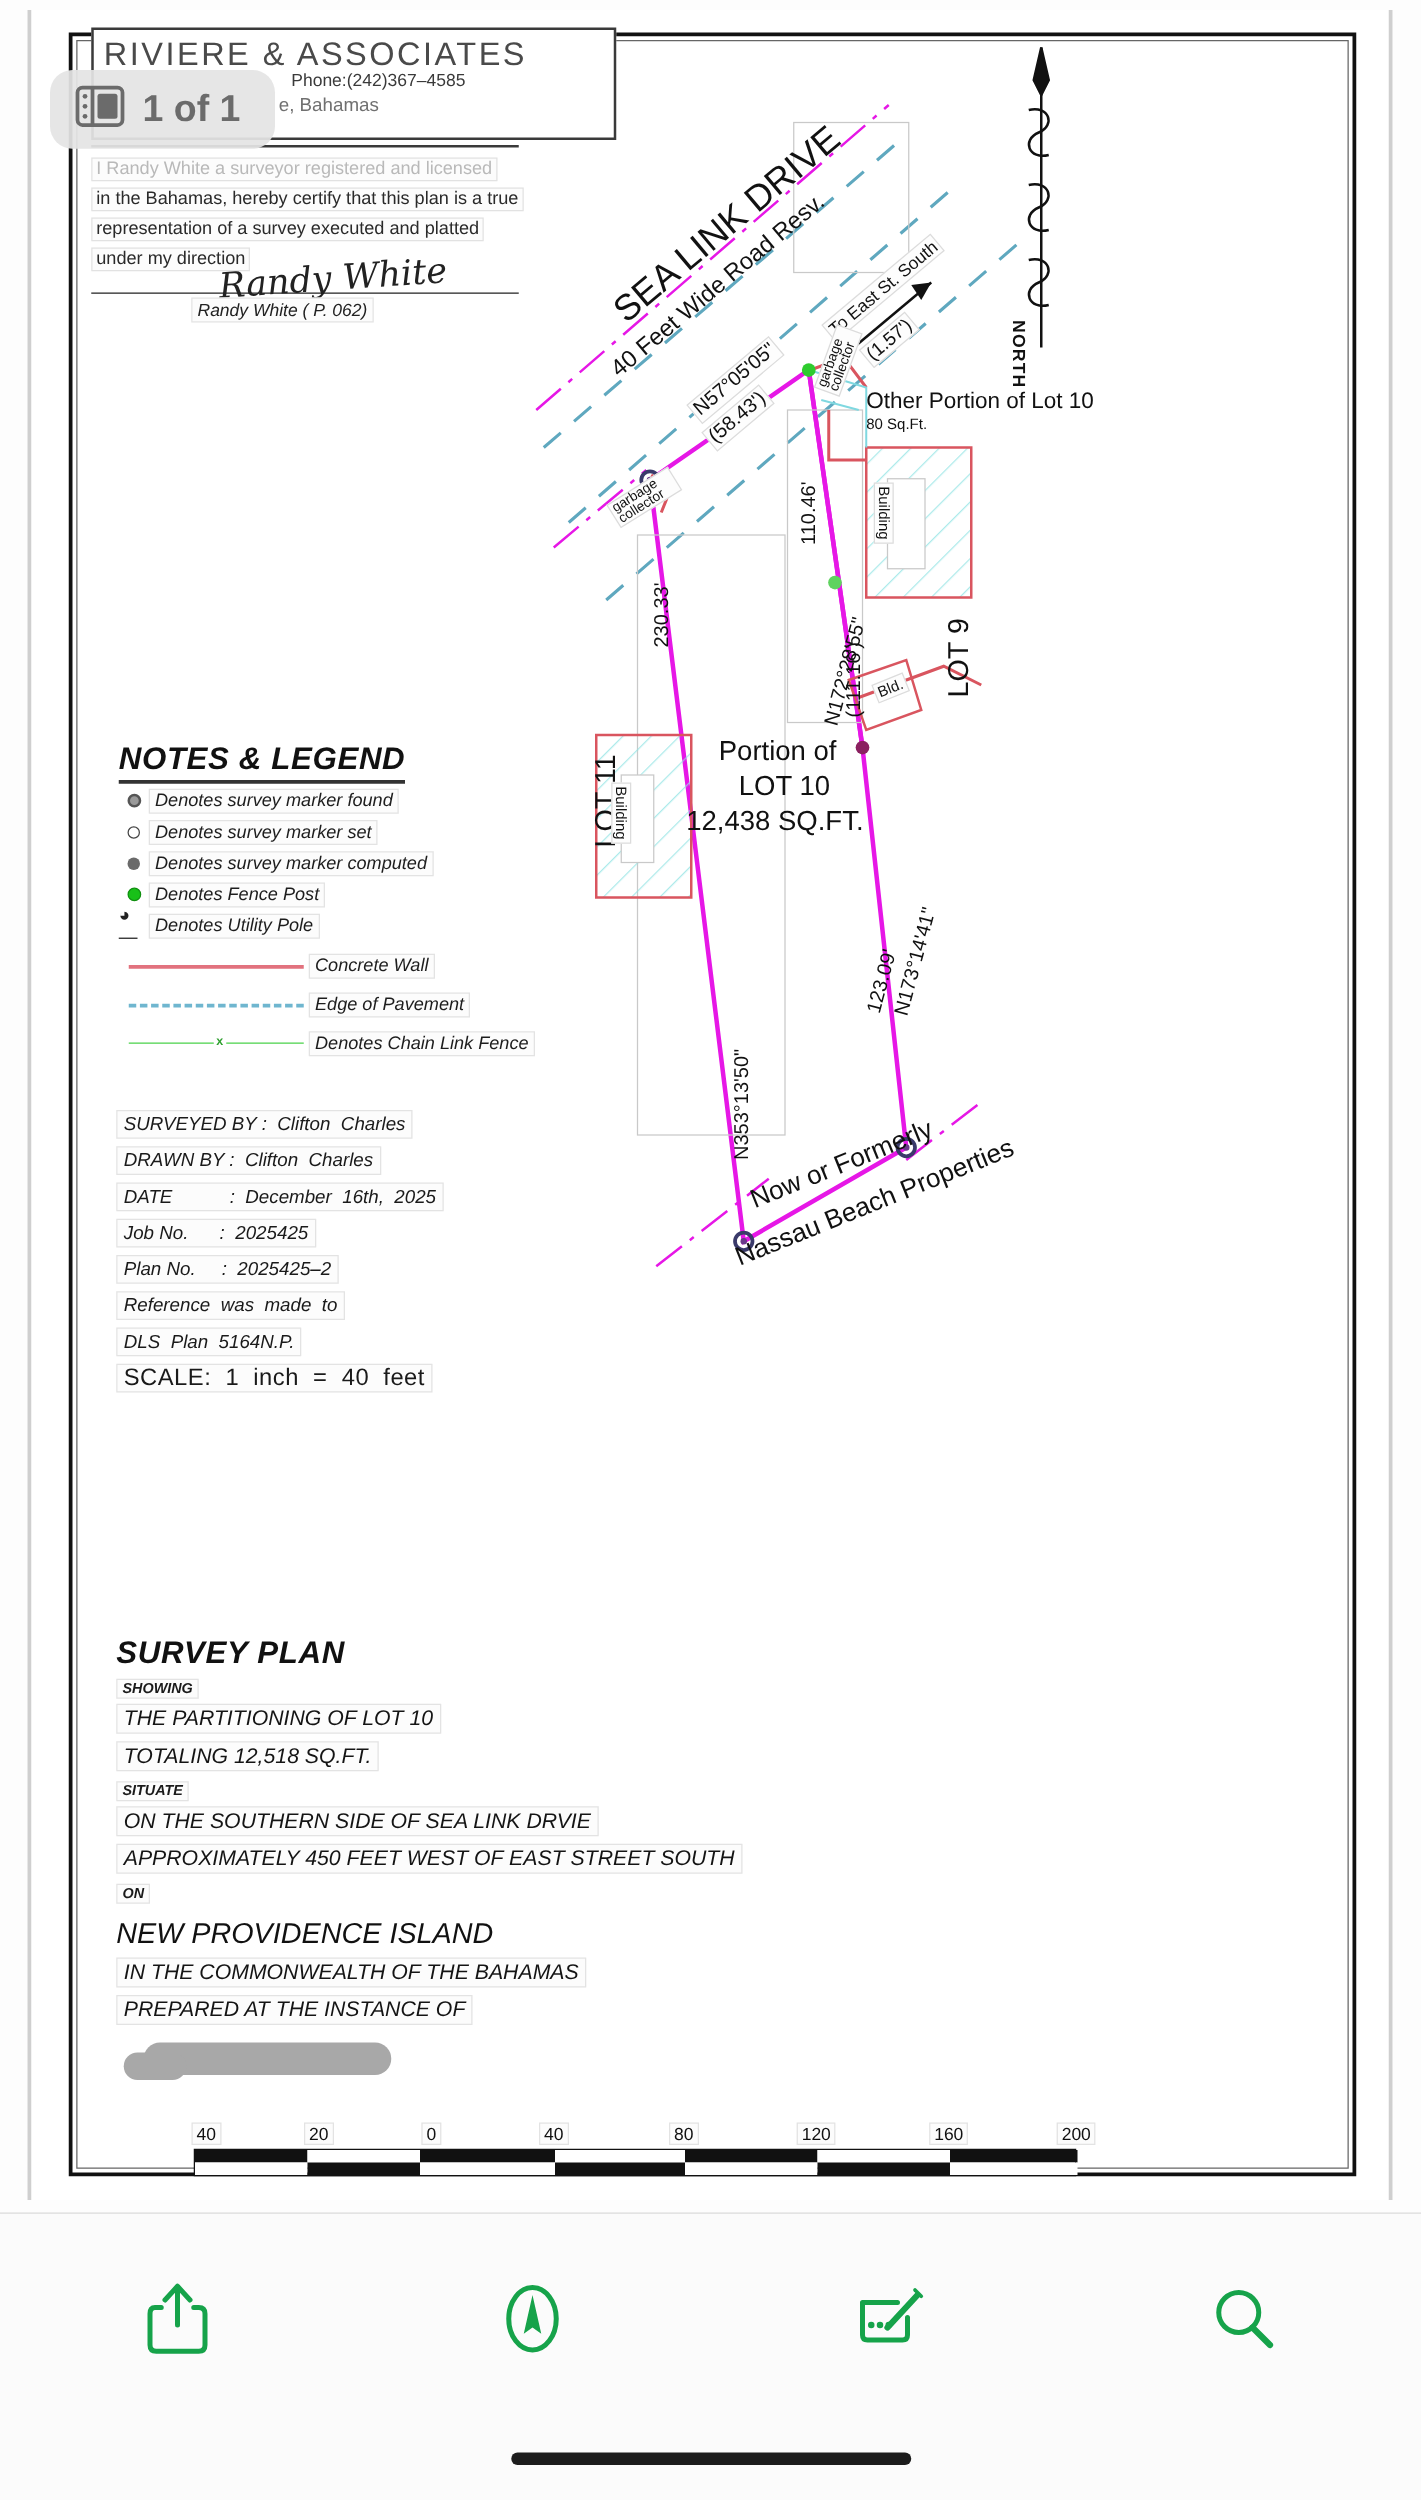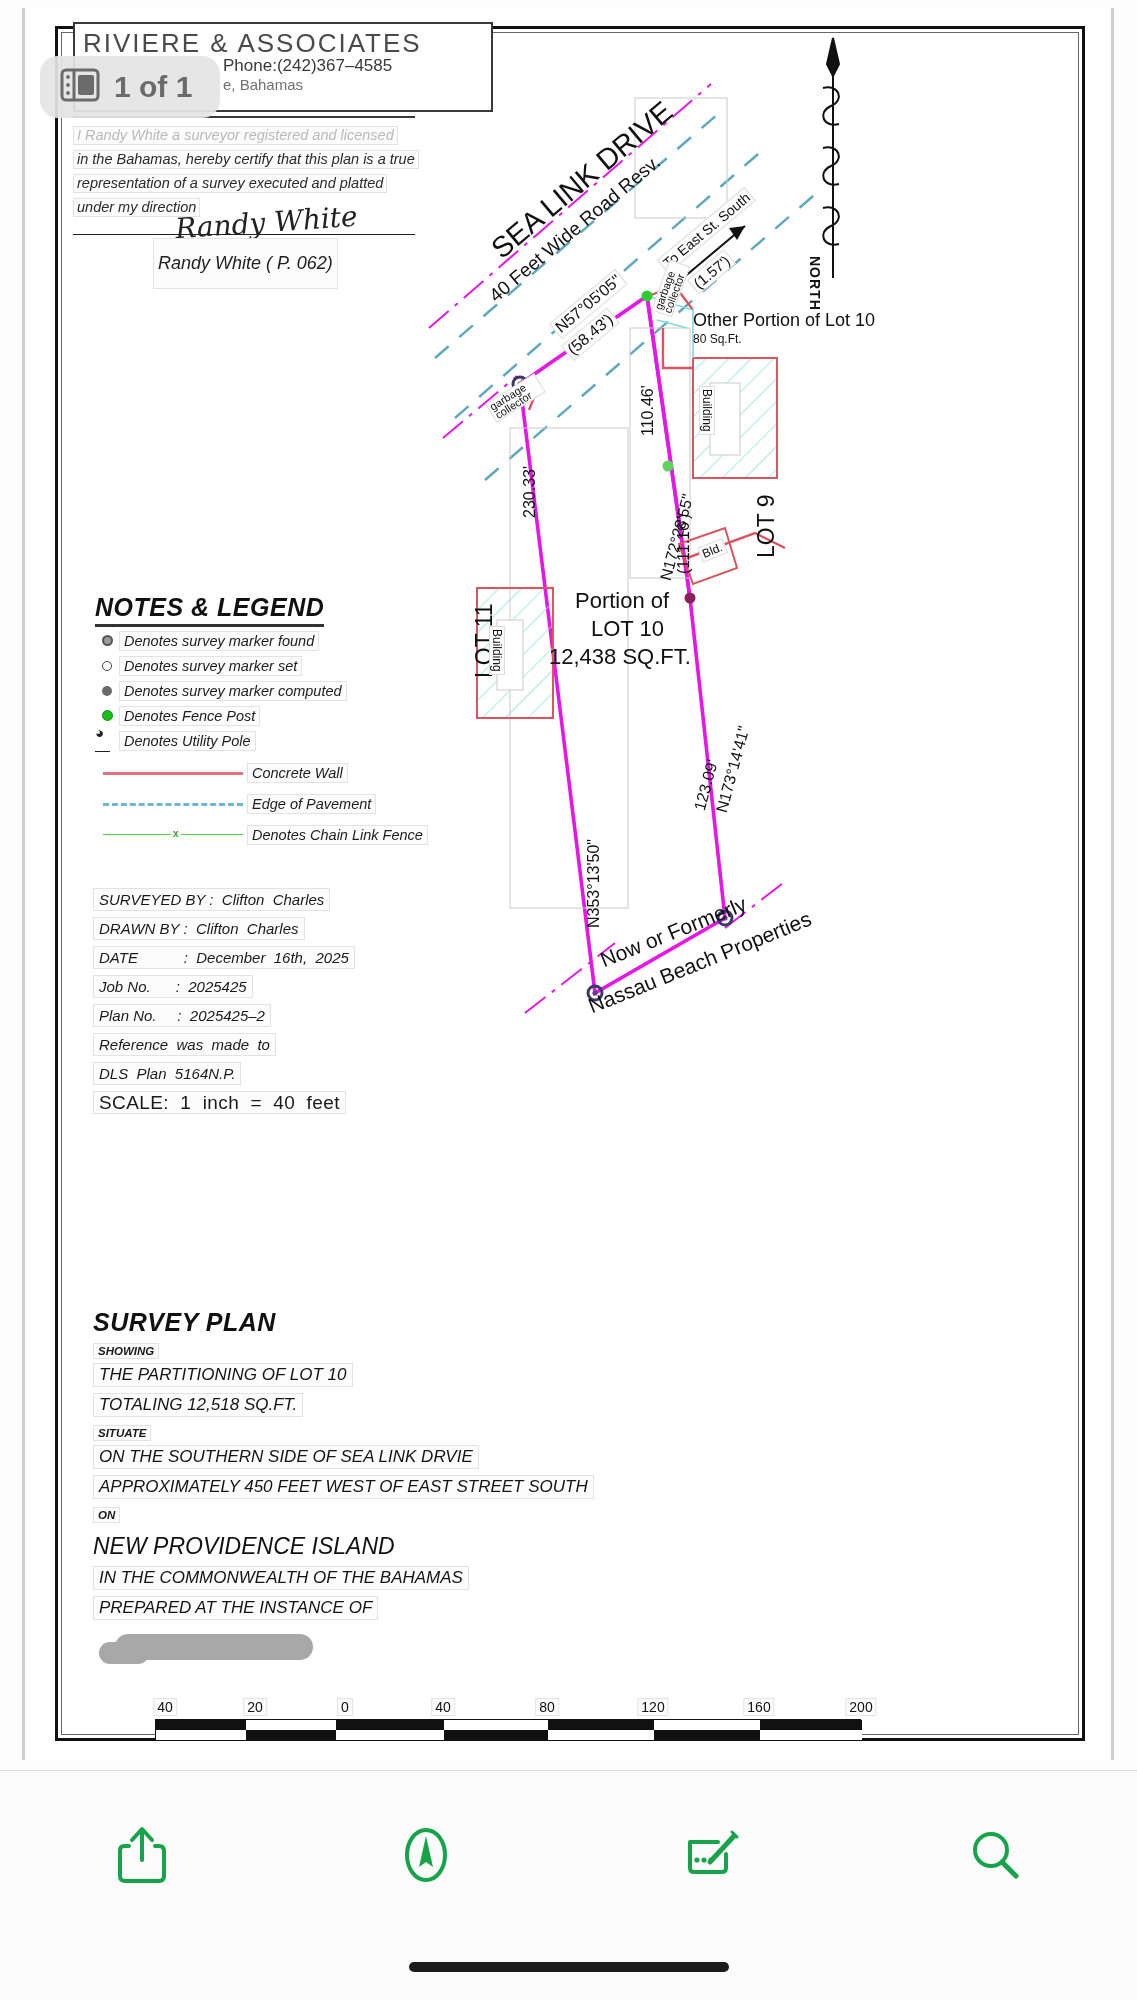--- a/index.html
+++ b/index.html
@@ -36,55 +36,55 @@
     position: absolute; left: 48px; top: 14px; width: 420px; height: 90px;
     border: 2px solid #3a3a3a; background: #fff;
   }
   .hdr-name {
     position: absolute; left: 58px; top: 20px; width: 400px;
     font-size: 26px; letter-spacing: 2px; color: #4a4a4a;
     font-family: "Liberation Sans", sans-serif; font-weight: 300;
     white-space: nowrap;
   }
   .hdr-phone {
-    position: absolute; left: 198px; top: 48px;
-    font-size: 17px; color: #3a3a3a; white-space: nowrap;
+    position: absolute; left: 208px; top: 48px;
+    font-size: 14px; color: #3a3a3a; white-space: nowrap;
   }
   .hdr-addr2 {
     position: absolute; left: 198px; top: 68px;
     font-size: 15px; color: #707070; white-space: nowrap;
   }
   .hdr-rule {
     position: absolute; left: 48px; top: 108px; width: 342px;
     border-top: 2px solid #3a3a3a;
   }
 
   
   .cert { position: absolute; left: 48px; top: 118px; width: 420px; }
   .cert .line {
     display: inline-block;
-    font-style: italic; font-size: 14.5px; color: #2a2a2a;
+    font-size: 14.5px; color: #2a2a2a;
     background: #fcfcfc; border: 1px solid #e2e2e2;
     padding: 1px 3px; margin-bottom: 5px; line-height: 15px;
     white-space: nowrap;
   }
   .cert .line.faded { color: #b9b9b9; }
   .sig {
     position: absolute; left: 150px; top: 198px;
     font-family: "DejaVu Serif", serif; font-style: italic;
     font-size: 28px; color: #222; transform: rotate(-4deg);
   }
   .sig-rule {
     position: absolute; left: 48px; top: 226px; width: 342px;
     border-top: 1.5px solid #222;
   }
   .sig-name {
     position: absolute; left: 128px; top: 230px;
-    font-style: italic; font-size: 18px; color: #222;
-    background: #fcfcfc; border: 1px solid #e4e4e4; padding: 14px 4px;
+    font-style: italic; font-size: 14px; color: #222;
+    background: #fcfcfc; border: 1px solid #e4e4e4; padding: 1px 4px;
     white-space: nowrap;
   }
 
   
   .page-pill {
     position: absolute; left: 40px; top: 56px;
     display: flex; align-items: center; gap: 14px;
     padding: 12px 28px 12px 20px;
     background: rgba(228,228,228,0.93);
     border-radius: 18px; z-index: 40;

